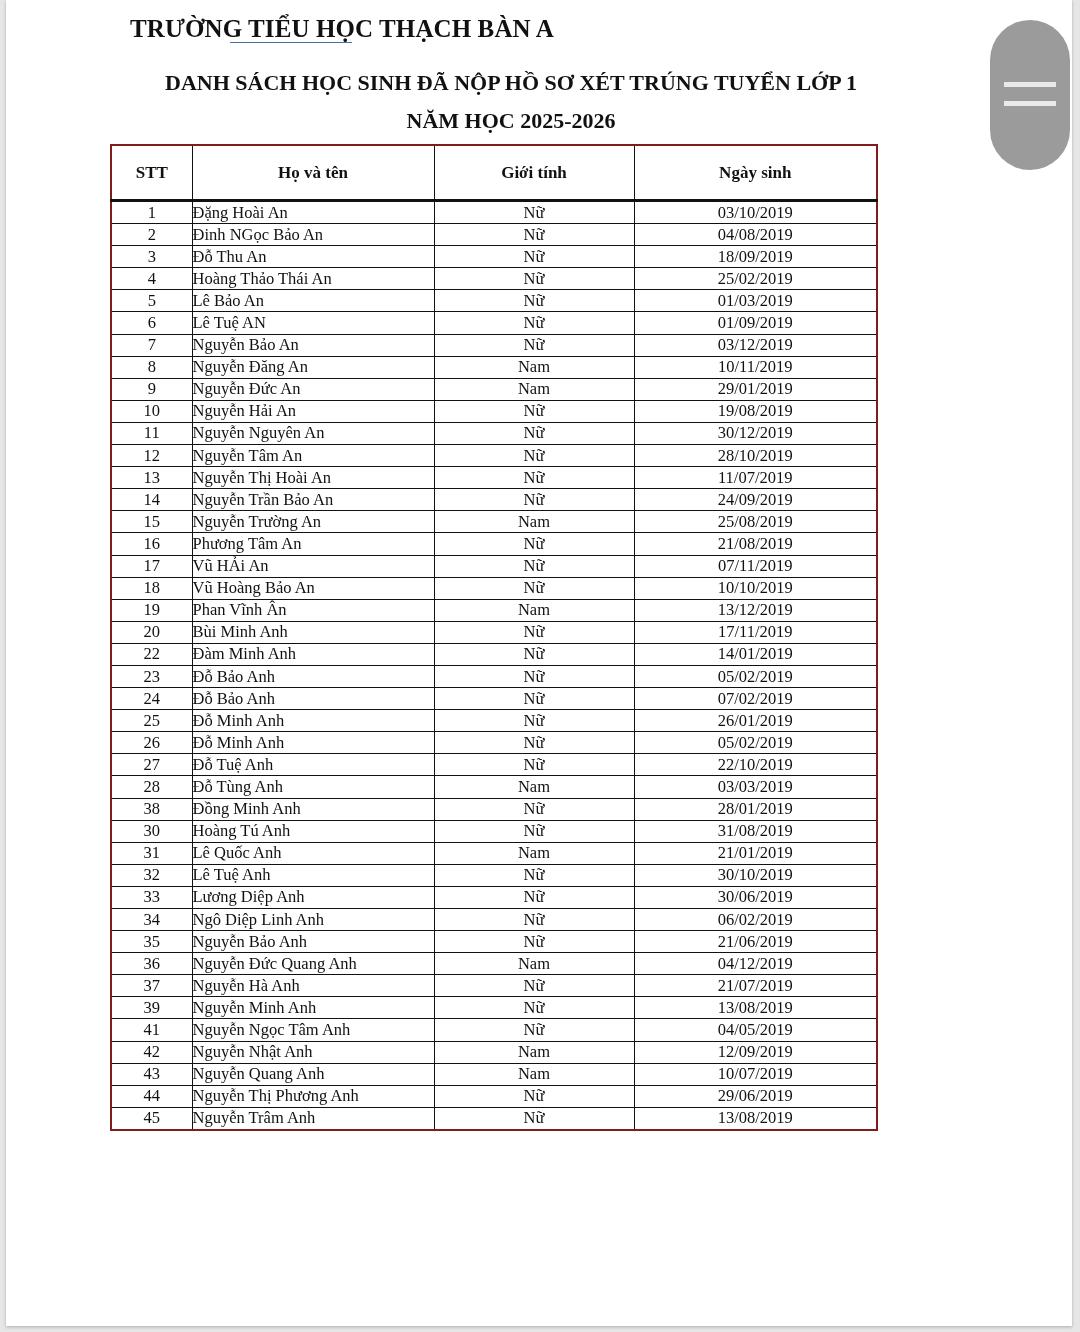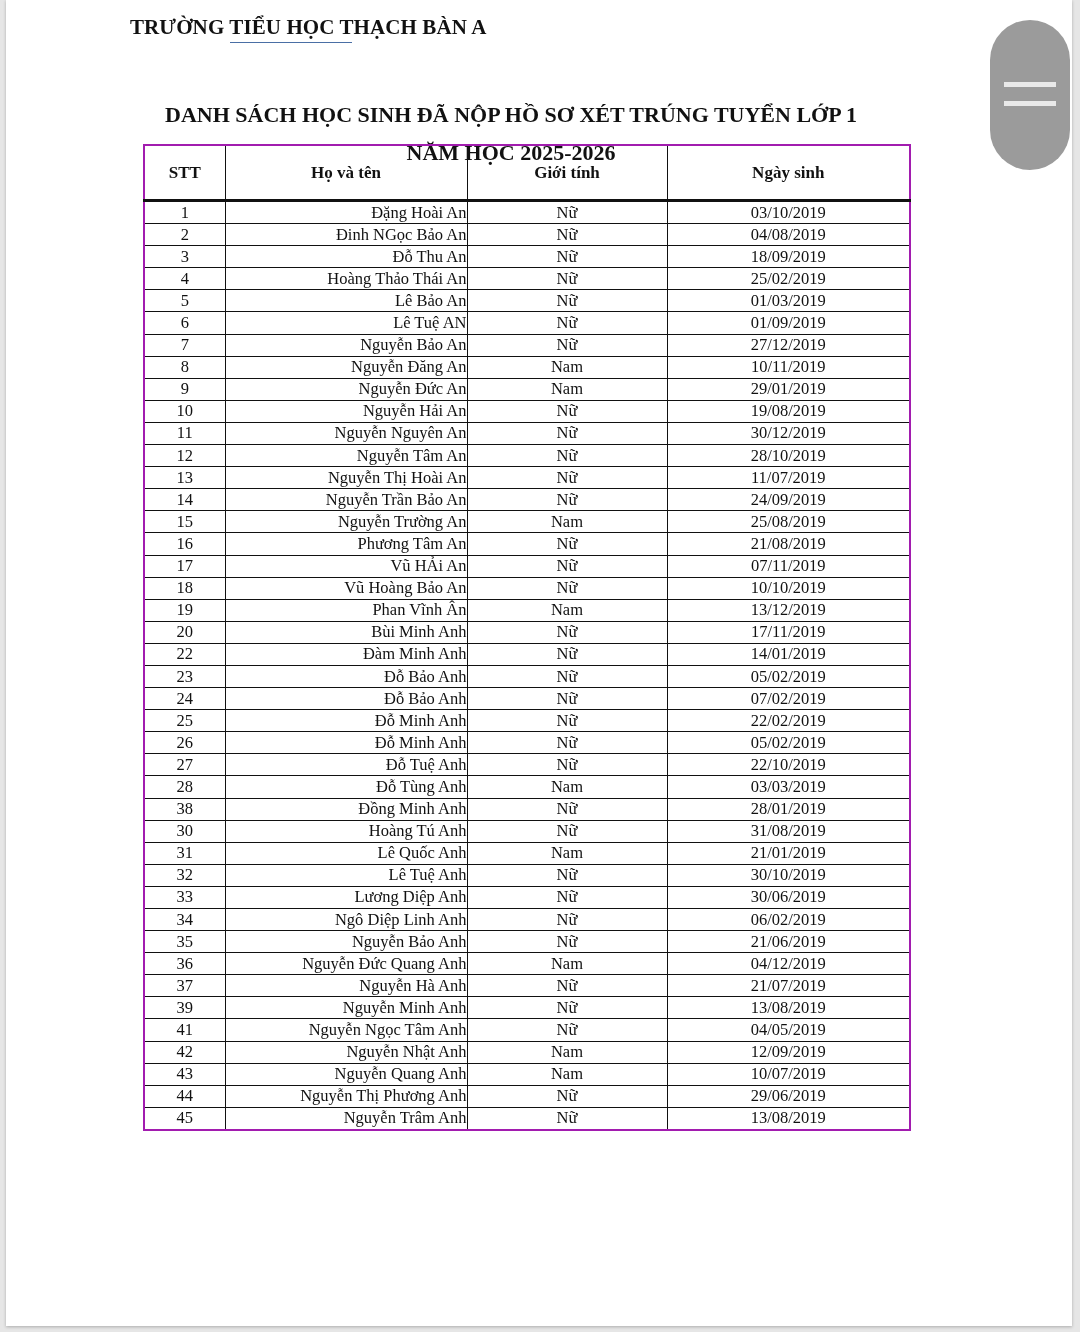--- a/index.html
+++ b/index.html
@@ -15,47 +15,46 @@
       position: absolute;
       left: 6px; top: 0;
       width: 1066px; height: 1326px;
       background: #ffffff;
       box-shadow: 0 1px 3px rgba(0,0,0,0.25);
     }
     .school {
       position: absolute;
       left: 124px; top: 15px;
       font-weight: bold;
-      font-size: 21px;
+      font-size: 25px;
       letter-spacing: 0.1px;
       white-space: nowrap;
     }
     .school-underline {
       position: absolute;
       left: 224px; top: 42px;
       width: 122px; height: 1px;
       background: #4a6fa5;
     }
     .title {
       position: absolute;
       left: 0; width: 1010px;
       text-align: center;
       font-weight: bold;
       font-size: 22px;
       white-space: nowrap;
-      margin-top: 32px;
     }
     .title.t1 { top: 70px; }
     .title.t2 { top: 108px; text-align: center; }
     table.list {
       position: absolute;
-      left: 137px; top: 144px;
+      left: 104px; top: 144px;
       width: 768px;
       border-collapse: collapse;
-      border: 2px solid #a21caf;
+      border: 2px solid #7f1d1d;
       font-size: 16.5px;
       table-layout: fixed;
     }
     table.list th {
       height: 53px;
       font-weight: bold;
       font-size: 17px;
       border: 1.5px solid #111;
       border-bottom-width: 3px;
       text-align: center;
@@ -65,21 +64,21 @@
     table.list td {
       height: 21.1px;
       line-height: 20px;
       border: 1.5px solid #111;
       padding: 0;
       vertical-align: middle;
       white-space: nowrap;
       overflow: hidden;
     }
     td.c-stt, td.c-gender, td.c-dob { text-align: center; }
-    td.c-name { text-align: right; padding-left: 3px; }
+    td.c-name { text-align: left; padding-left: 3px; }
     col.col-stt { width: 81px; }
     col.col-name { width: 242px; }
     col.col-gender { width: 200px; }
     col.col-dob { width: 243px; }
     .scroll-handle {
       position: absolute;
       left: 990px; top: 20px;
       width: 80px; height: 150px;
       border-radius: 40px;
       background: #9b9b9b;
@@ -151,21 +150,21 @@
         <tr>
           <td class="c-stt">6</td>
           <td class="c-name">Lê Tuệ AN</td>
           <td class="c-gender">Nữ</td>
           <td class="c-dob">01/09/2019</td>
         </tr>
         <tr>
           <td class="c-stt">7</td>
           <td class="c-name">Nguyễn Bảo An</td>
           <td class="c-gender">Nữ</td>
-          <td class="c-dob">27/12/2019</td>
+          <td class="c-dob">03/12/2019</td>
         </tr>
         <tr>
           <td class="c-stt">8</td>
           <td class="c-name">Nguyễn Đăng An</td>
           <td class="c-gender">Nam</td>
           <td class="c-dob">10/11/2019</td>
         </tr>
         <tr>
           <td class="c-stt">9</td>
           <td class="c-name">Nguyễn Đức An</td>
@@ -253,21 +252,21 @@
         <tr>
           <td class="c-stt">24</td>
           <td class="c-name">Đỗ Bảo Anh</td>
           <td class="c-gender">Nữ</td>
           <td class="c-dob">07/02/2019</td>
         </tr>
         <tr>
           <td class="c-stt">25</td>
           <td class="c-name">Đỗ Minh Anh</td>
           <td class="c-gender">Nữ</td>
-          <td class="c-dob">22/02/2019</td>
+          <td class="c-dob">26/01/2019</td>
         </tr>
         <tr>
           <td class="c-stt">26</td>
           <td class="c-name">Đỗ Minh Anh</td>
           <td class="c-gender">Nữ</td>
           <td class="c-dob">05/02/2019</td>
         </tr>
         <tr>
           <td class="c-stt">27</td>
           <td class="c-name">Đỗ Tuệ Anh</td>

